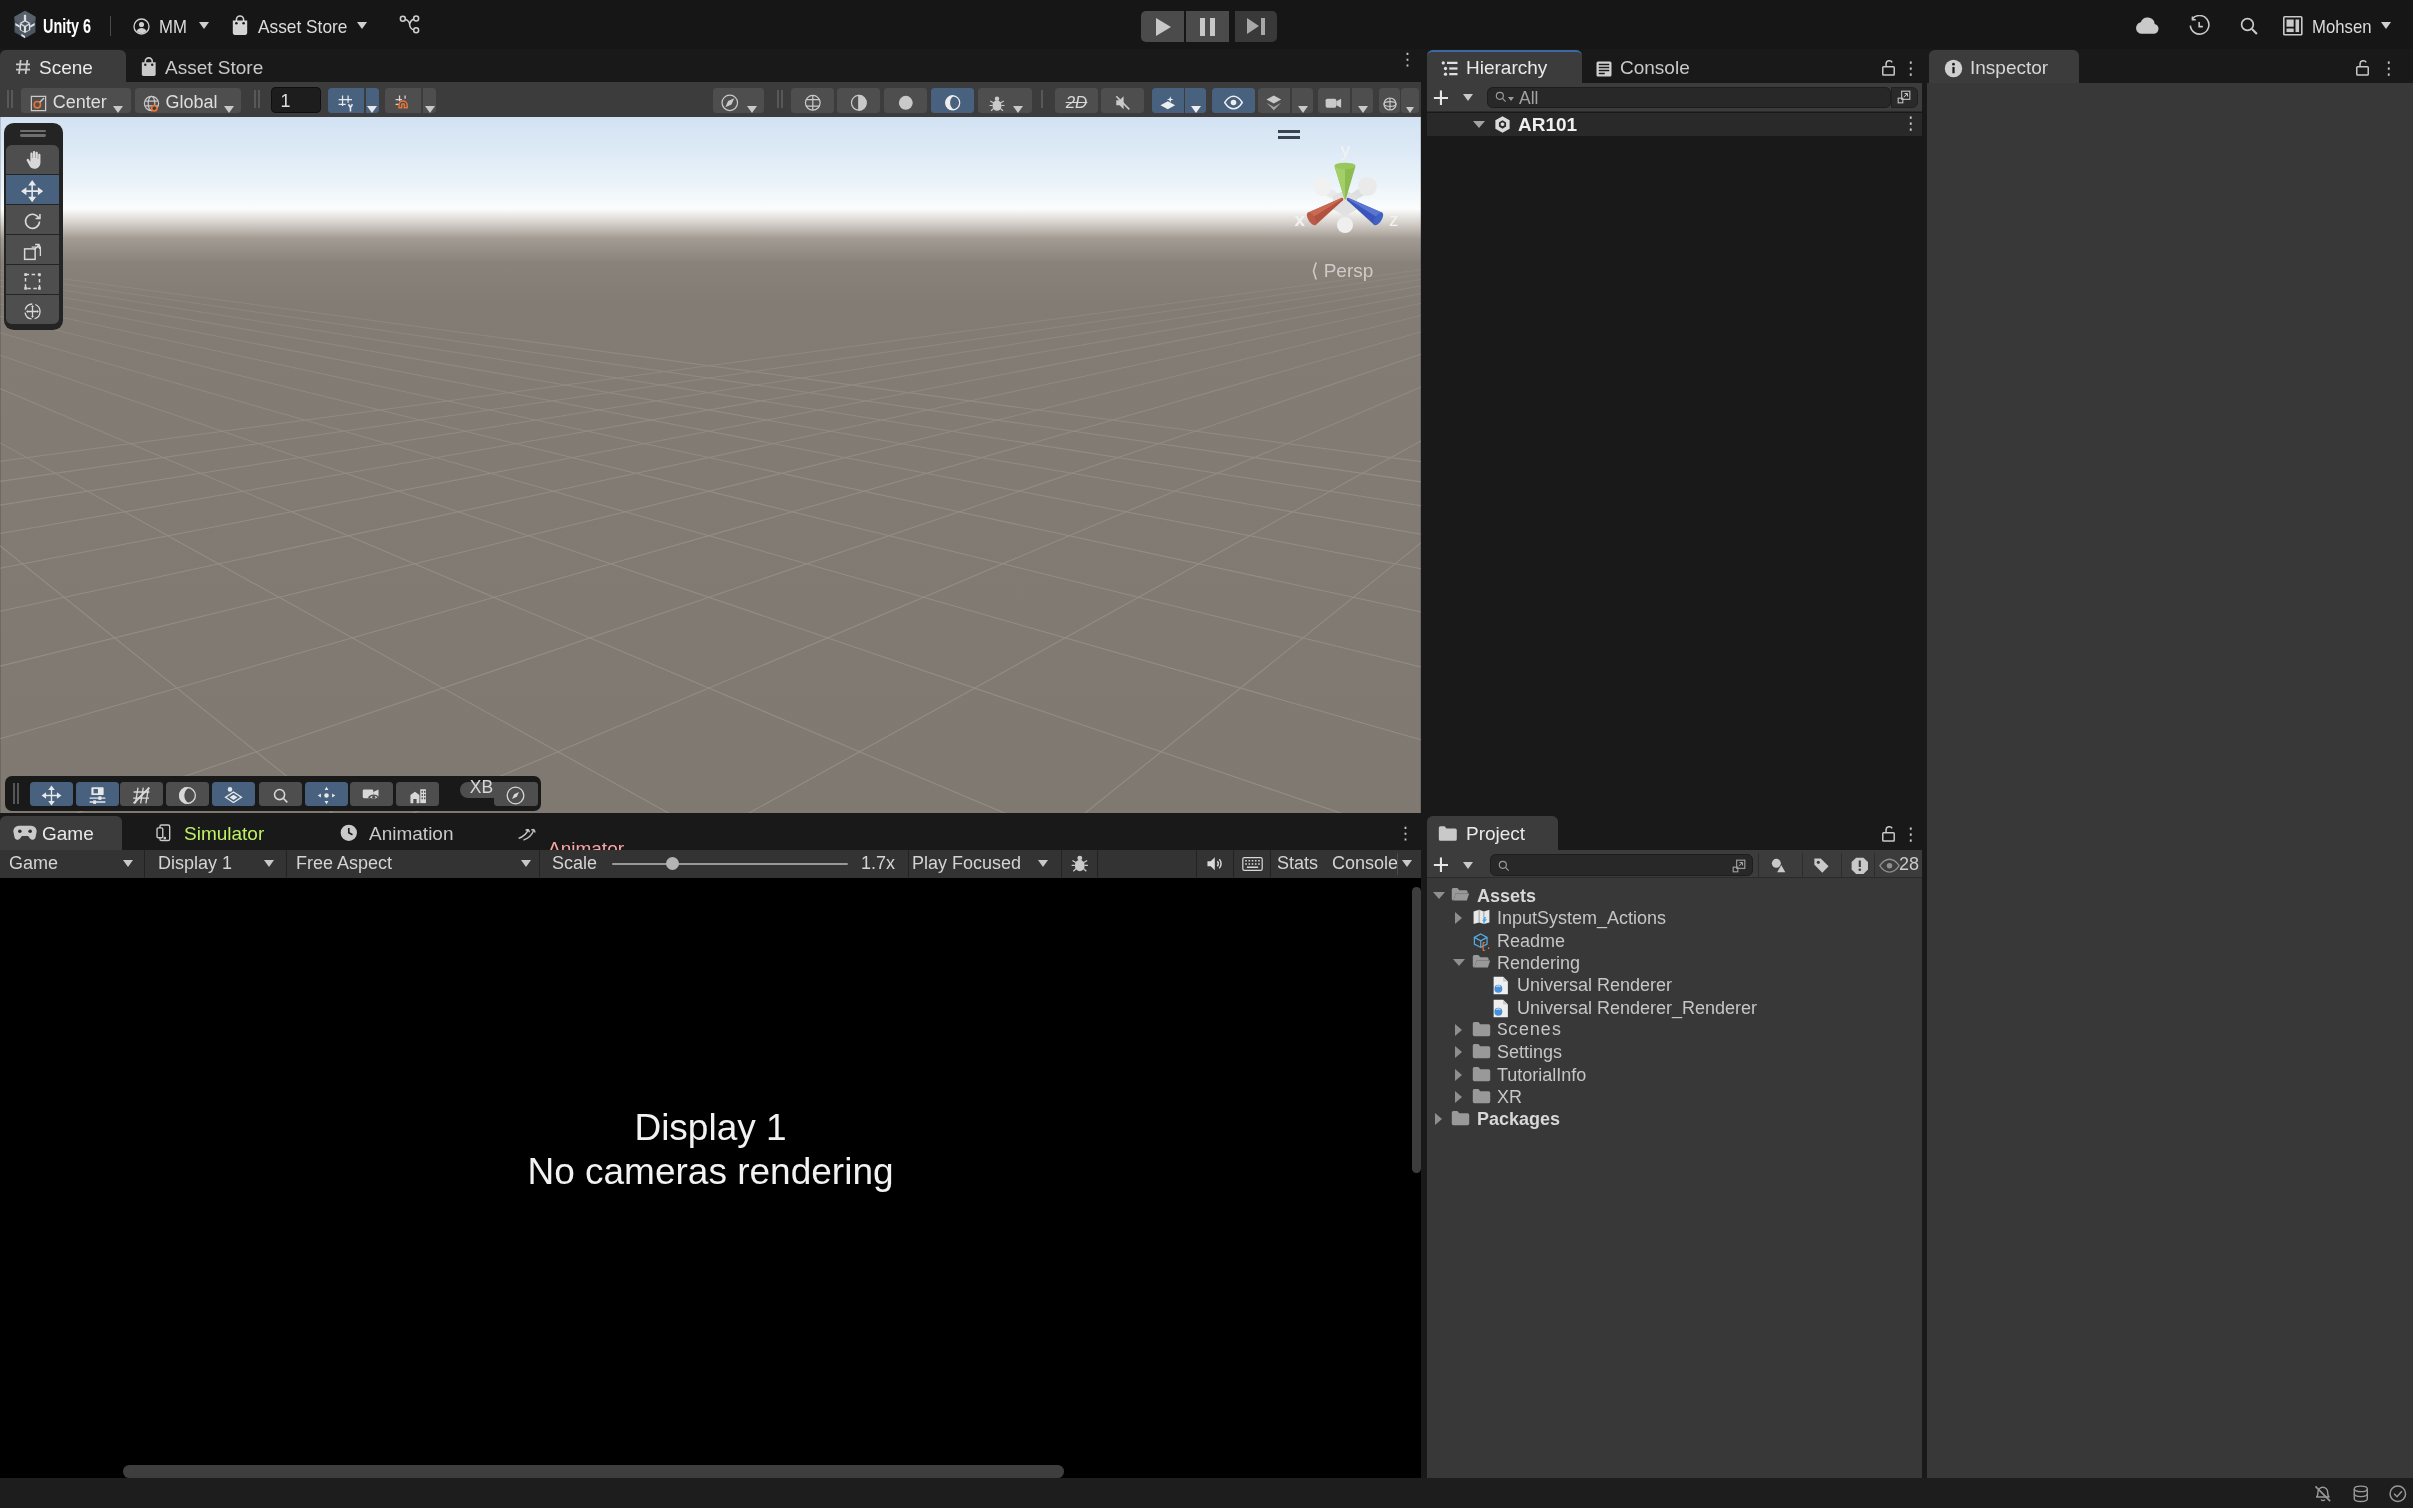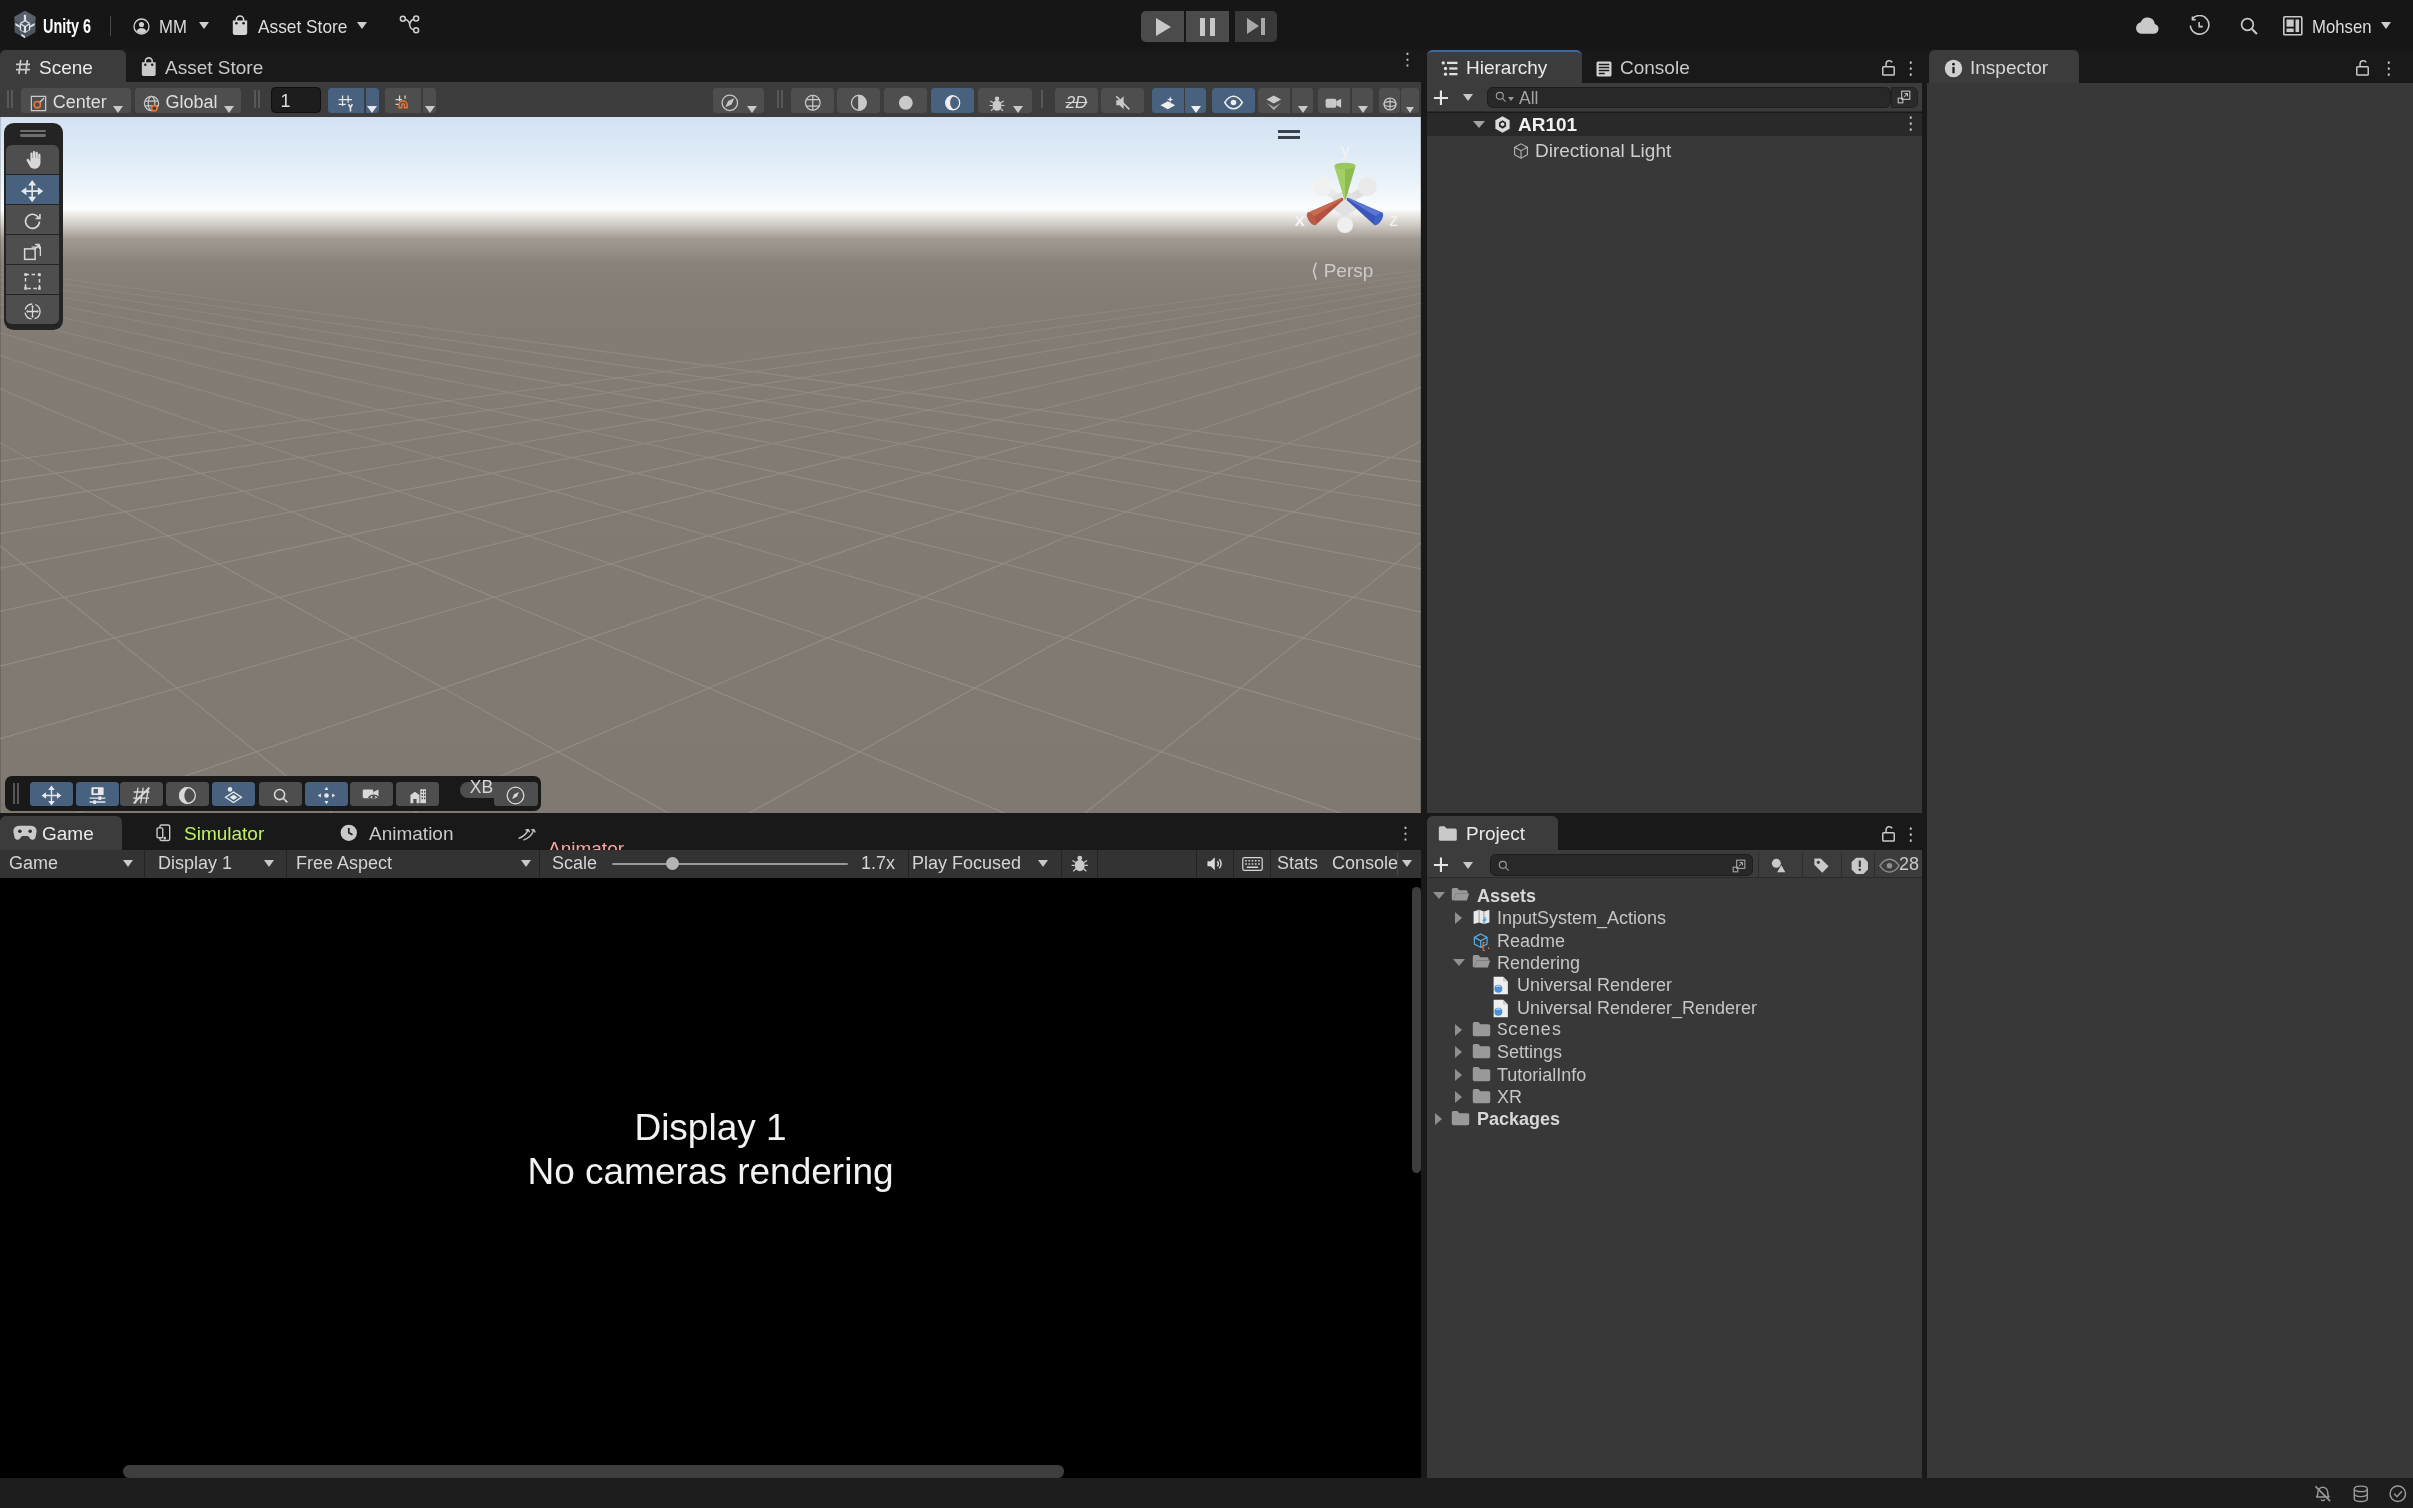--- a/index.html
+++ b/index.html
@@ -630,27 +630,20 @@
   <div class="abs" style="left:0;top:64px;width:495px;height:23px;background:#292929;">
     <div class="abs" style="left:46px;top:7.7px;width:0;height:0;border-left:6.3px solid transparent;border-right:6.3px solid transparent;border-top:7.7px solid #a2a2a2;"></div>
     <svg class="abs" style="left:66px;top:2.1px;" width="19" height="19" viewBox="0 0 32 32">
       <polygon points="16,2 28,9 28,23 16,30 4,23 4,9" fill="#dcdcdc"></polygon>
       <polygon points="16,9 22,12.5 22,19.5 16,23 10,19.5 10,12.5" fill="#292929"></polygon>
       <polygon points="16,12 19,13.8 19,17.2 16,19 13,17.2 13,13.8" fill="#dcdcdc"></polygon>
     </svg>
     <div class="abs" style="left:91px;top:0.7px;font-size:19px;font-weight:bold;color:#f0f0f0;">AR101</div>
     <div class="abs" style="left:475px;top:0px;color:#c9c9c9;font-size:17.5px;">⋮</div>
   </div>
-  <div class="abs" style="left:0;top:87px;width:495px;height:677px;background:#383838;">
-    <svg class="abs" style="left:85px;top:5.6px;" width="18" height="18" viewBox="0 0 24 24" fill="none" stroke="#b9b9b9" stroke-width="1.4">
-      <path d="M12 2.5 L20.5 7 V17 L12 21.5 L3.5 17 V7 Z"></path>
-      <path d="M3.5 7 L12 11.5 L20.5 7 M12 11.5 V21.5"></path>
-    </svg>
-    <div class="abs" style="left:108px;top:3.5px;font-size:19px;color:#cecece;">Directional Light</div>
-  </div>
 </div>
 
 <div id="project" class="abs" style="left:1427px;top:814px;width:495px;height:665px;background:#191919;">
   <div class="abs" style="left:0;top:2.1px;width:131px;height:34px;background:#3c3c3c;border-radius:5.6px 5.6px 0 0;"></div>
   <svg class="abs" style="left:11.2px;top:11.2px;" width="19.6" height="17" viewBox="0 0 24 20" fill="#c9c9c9">
     <path d="M1 3 a2 2 0 0 1 2 -2 h5 l2.5 3 H21 a2 2 0 0 1 2 2 v11 a2 2 0 0 1 -2 2 H3 a2 2 0 0 1 -2 -2 Z"></path>
   </svg>
   <div class="abs" style="left:39px;top:9px;font-size:19px;color:#eaeaea;">Project</div>
   <svg class="abs" style="left:453px;top:10.5px;" width="17" height="18" viewBox="0 0 20 22" fill="none" stroke="#c9c9c9" stroke-width="1.8">
     <rect x="3" y="9.5" width="14" height="10" rx="1"></rect>

